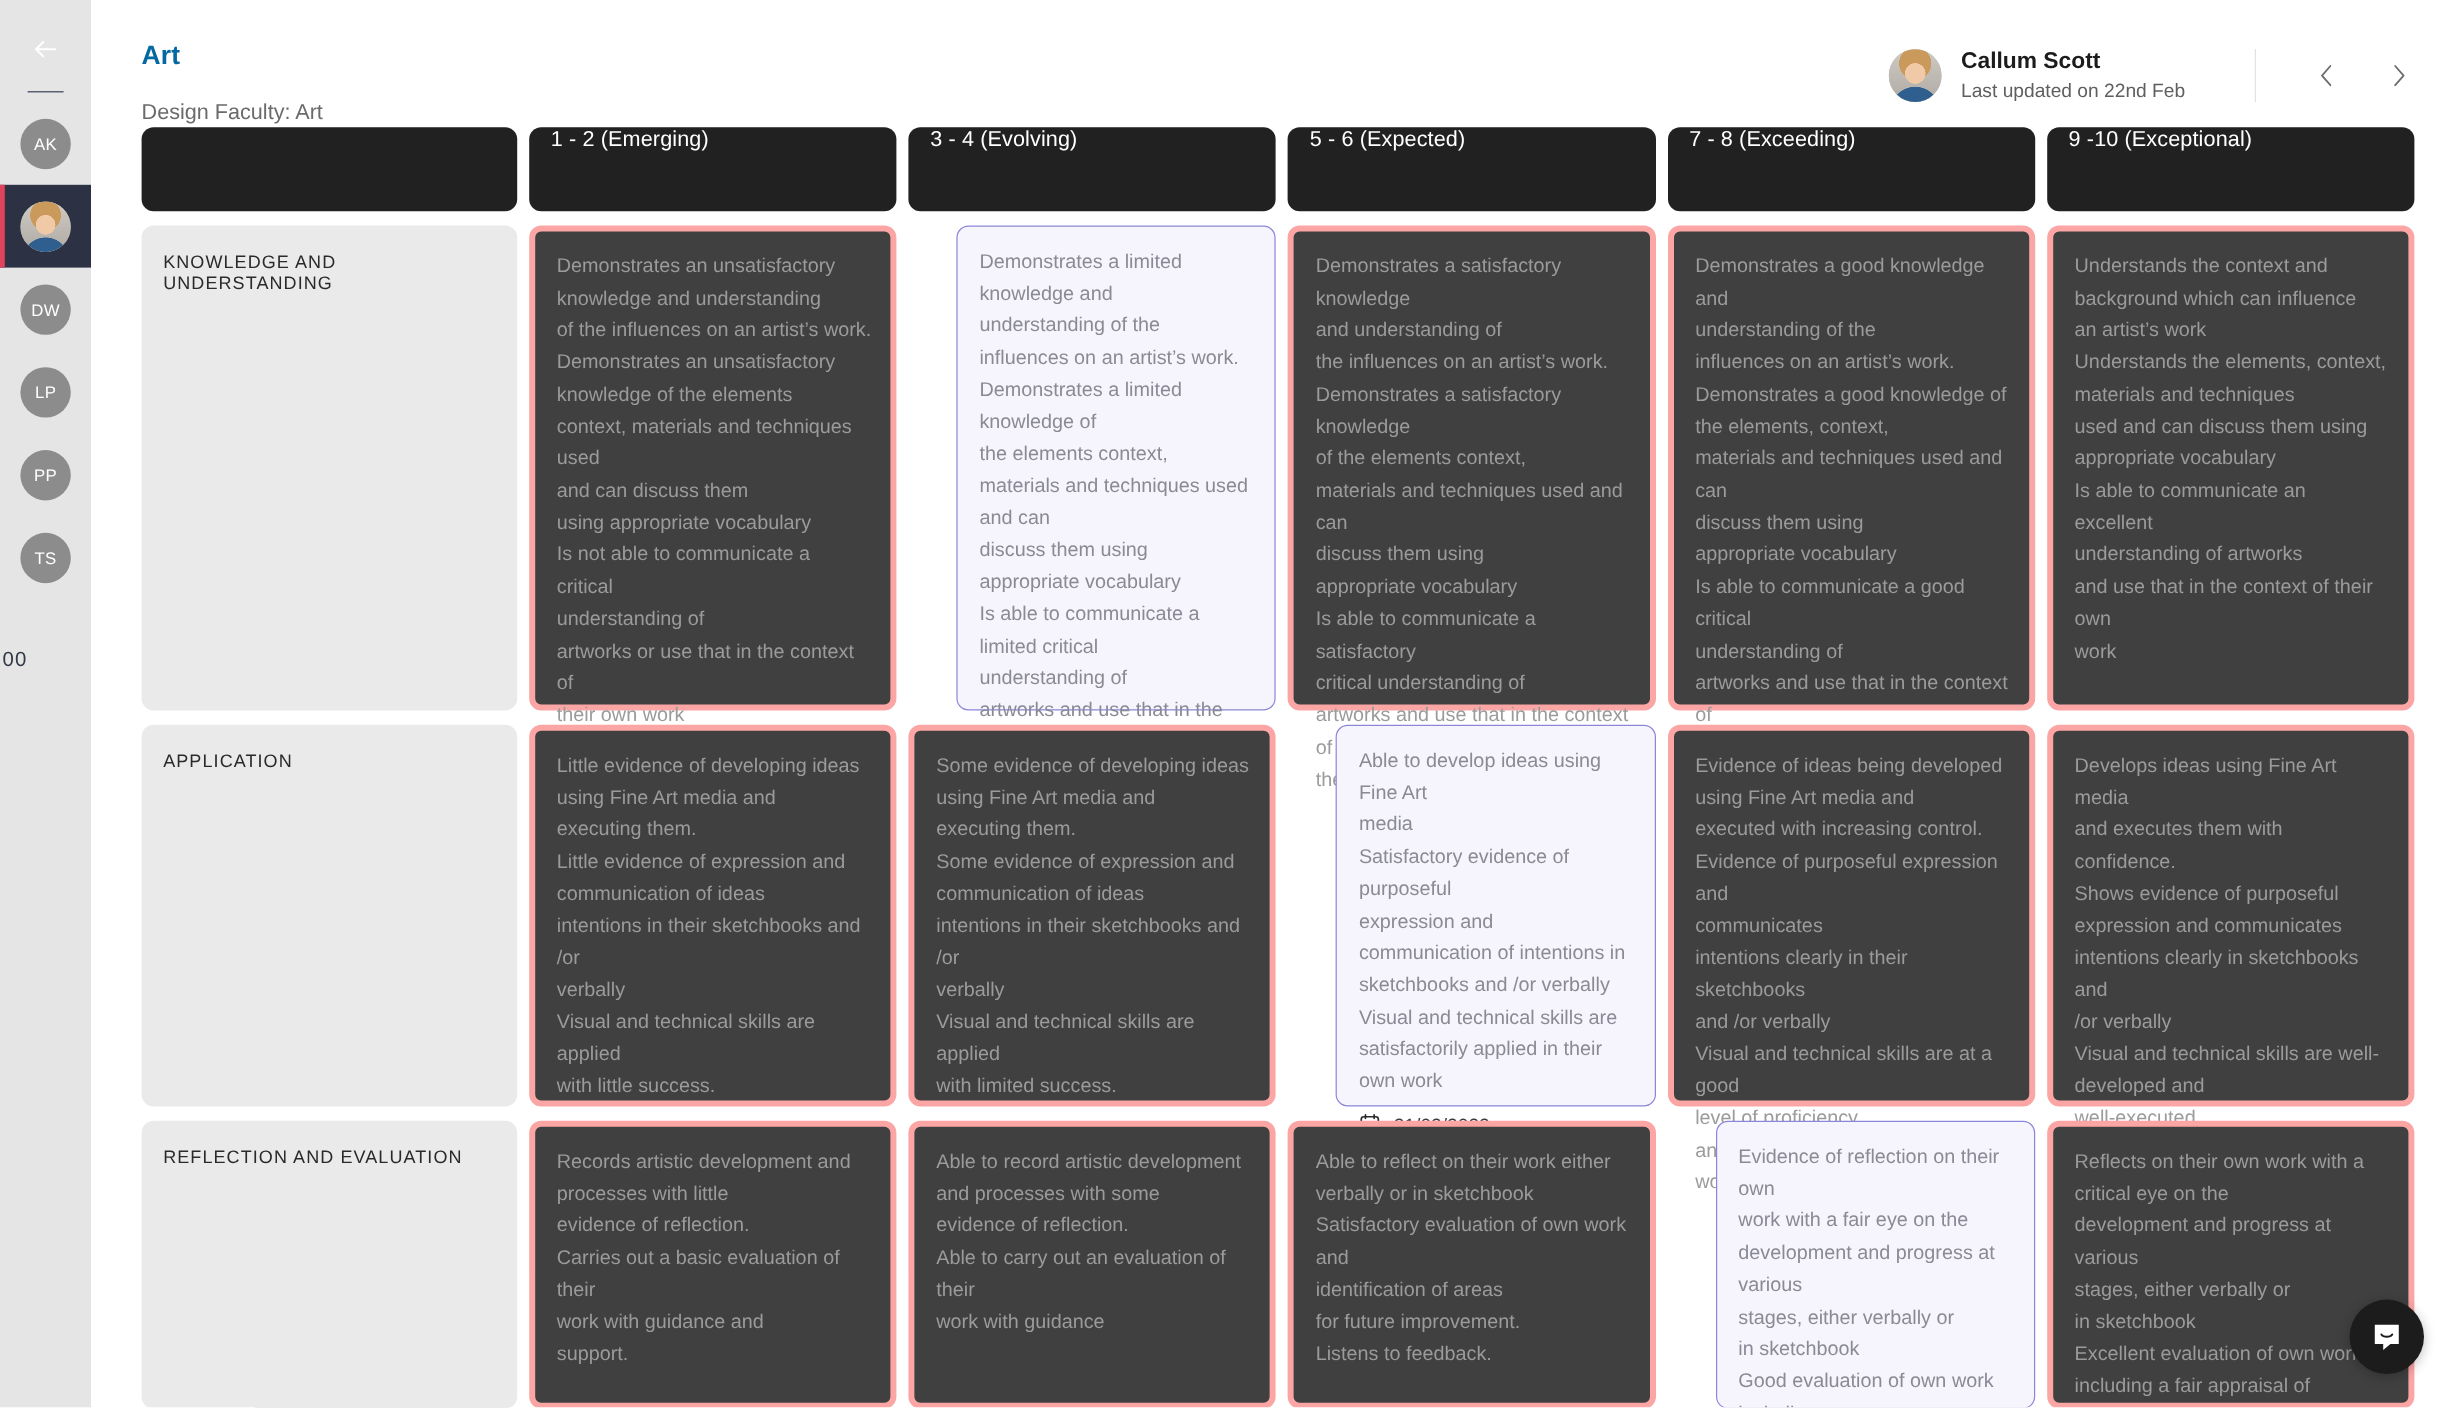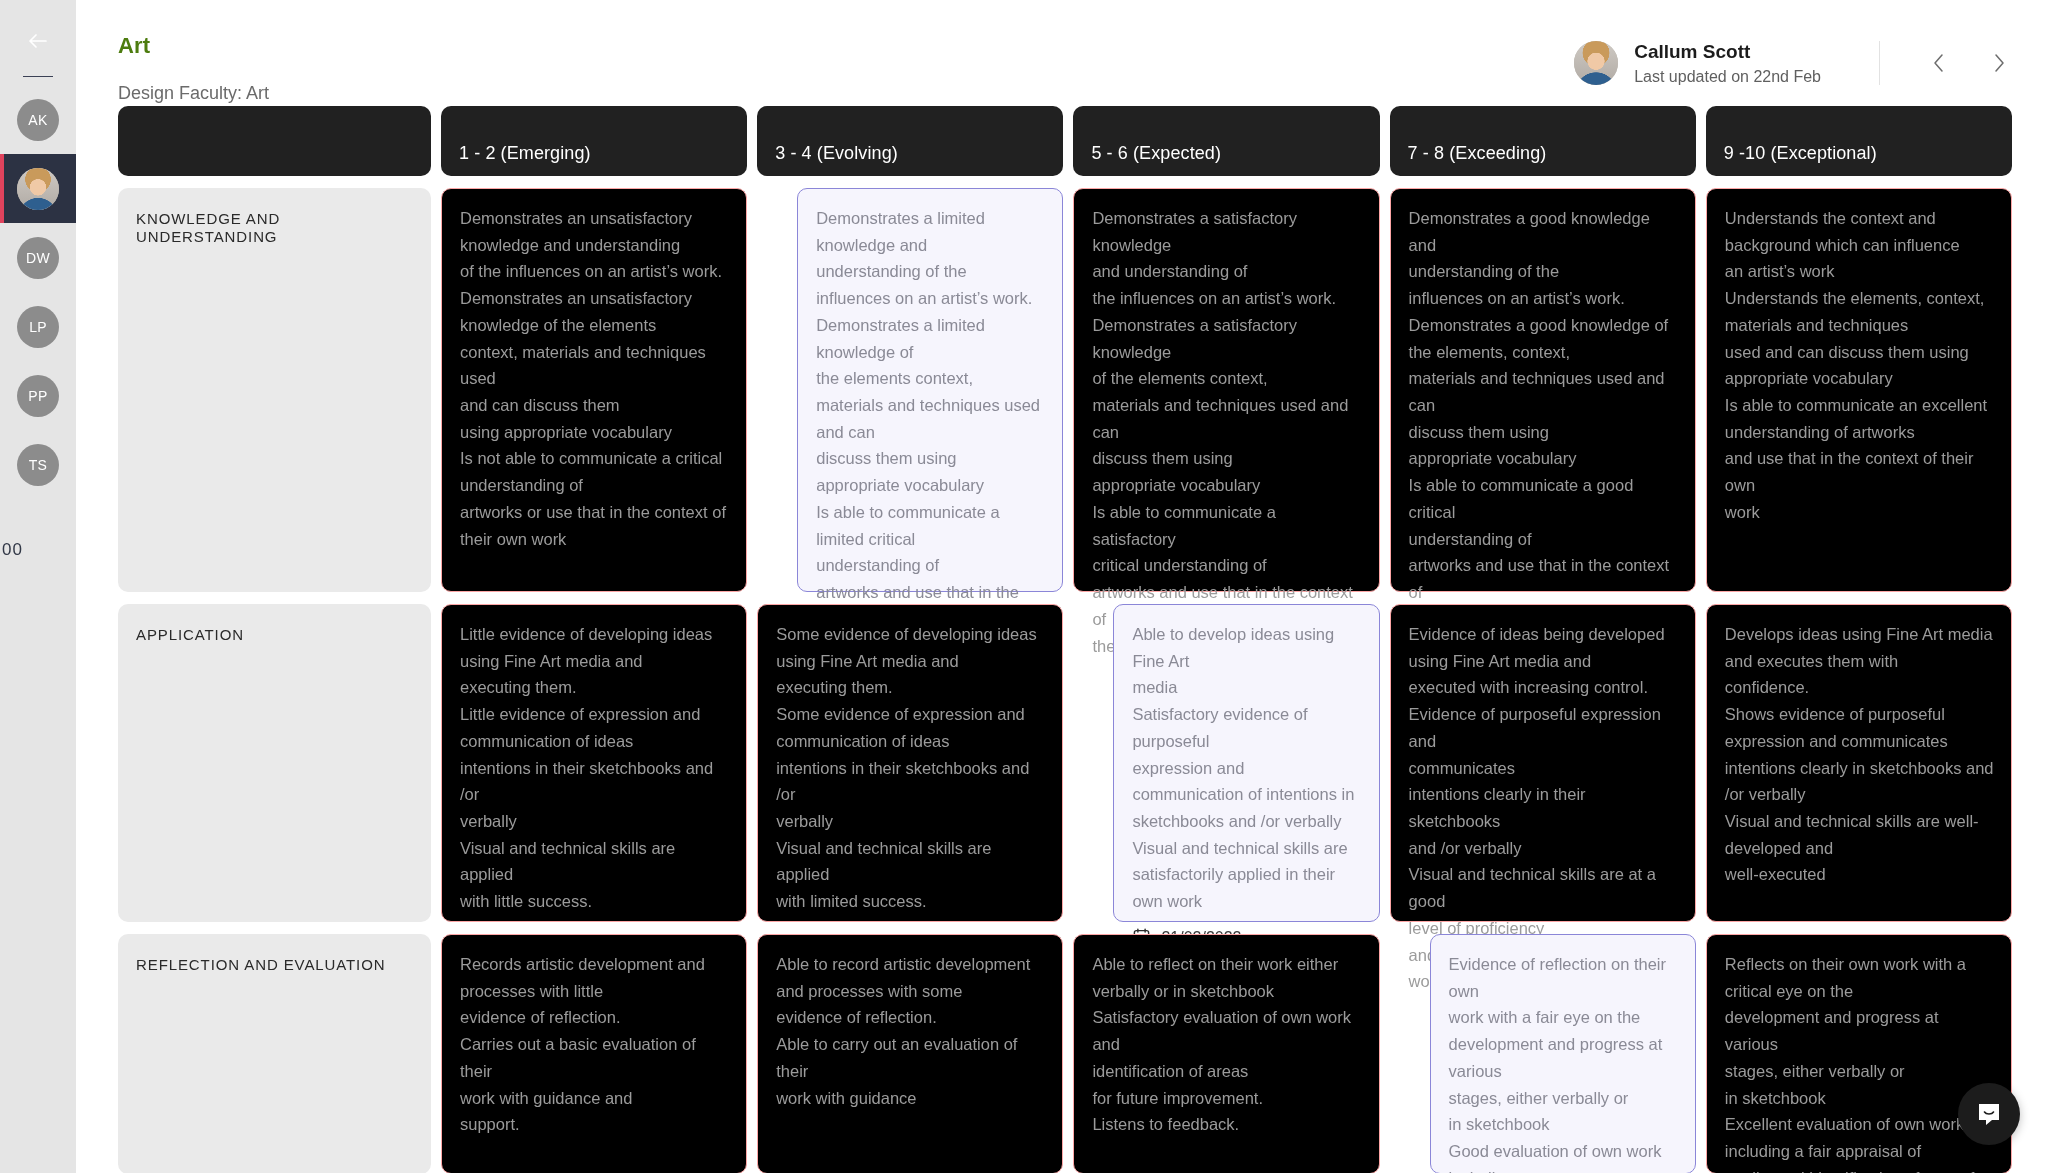--- a/index.html
+++ b/index.html
@@ -118,21 +118,21 @@
     height: 106px;
     padding: 26px 36px 0 42px;
     display: flex;
     align-items: flex-start;
     justify-content: space-between;
   }
   .title-block { padding-top: 7px; }
   .page-title {
     font-size: 22px;
     font-weight: bold;
-    color: #4d7c0f;
+    color: #0369a1;
     letter-spacing: .1px;
   }
   .page-sub {
     margin-top: 24px;
     font-size: 18px;
     color: #6b6b6b;
   }
   .header-right {
     display: flex;
     align-items: center;
@@ -192,22 +192,22 @@
   }
   .cell.label-col {
     flex: 0 0 313px;
   }
 
   .hdr-cell {
     height: 70px;
     border-radius: 10px;
     background: #212121;
     display: flex;
-    align-items: flex-end;
-    padding: 12px 18px;
+    align-items: flex-start;
+    padding: 0 18px;
   }
   .hdr-text {
     color: #ffffff;
     font-size: 18px;
     letter-spacing: .1px;
   }
 
   .rowlabel {
     background: #eaeaea;
     border-radius: 10px;
@@ -216,23 +216,23 @@
     display: block;
   }
   .rowlabel-text {
     font-size: 15px;
     letter-spacing: .9px;
     color: #2a2a2a;
     text-transform: uppercase;
   }
 
   .desc-cell {
-    background: #000000;
+    background: #404040;
     border-radius: 10px;
-    border: 1px solid #fca5a5;
+    border: 5px solid #fca5a5;
     padding: 16px 16px 16px 18px;
     height: 100%;
     display: flex;
     flex-direction: column;
   }
   .desc-cell.selected {
     background: #f6f5fd;
     border: 1.5px solid #8b86d8;
     margin-left: 40px;
   }

